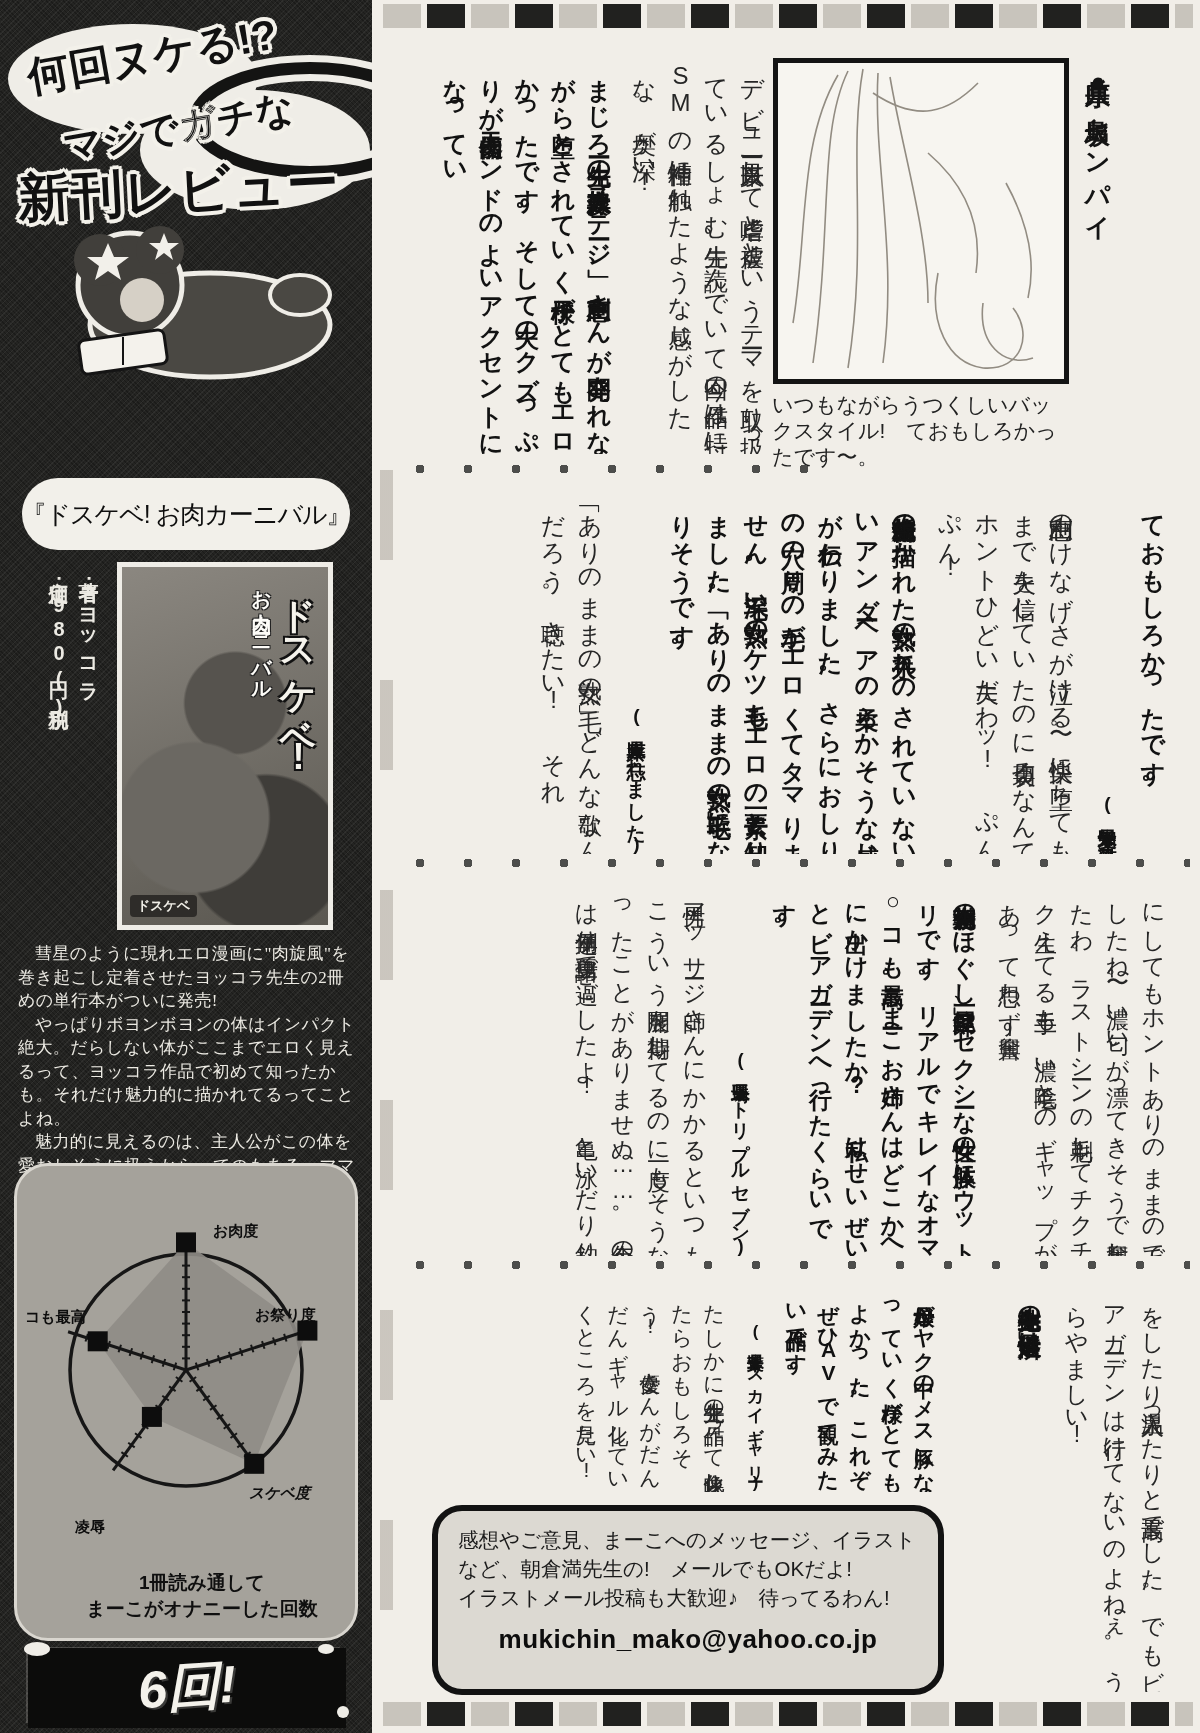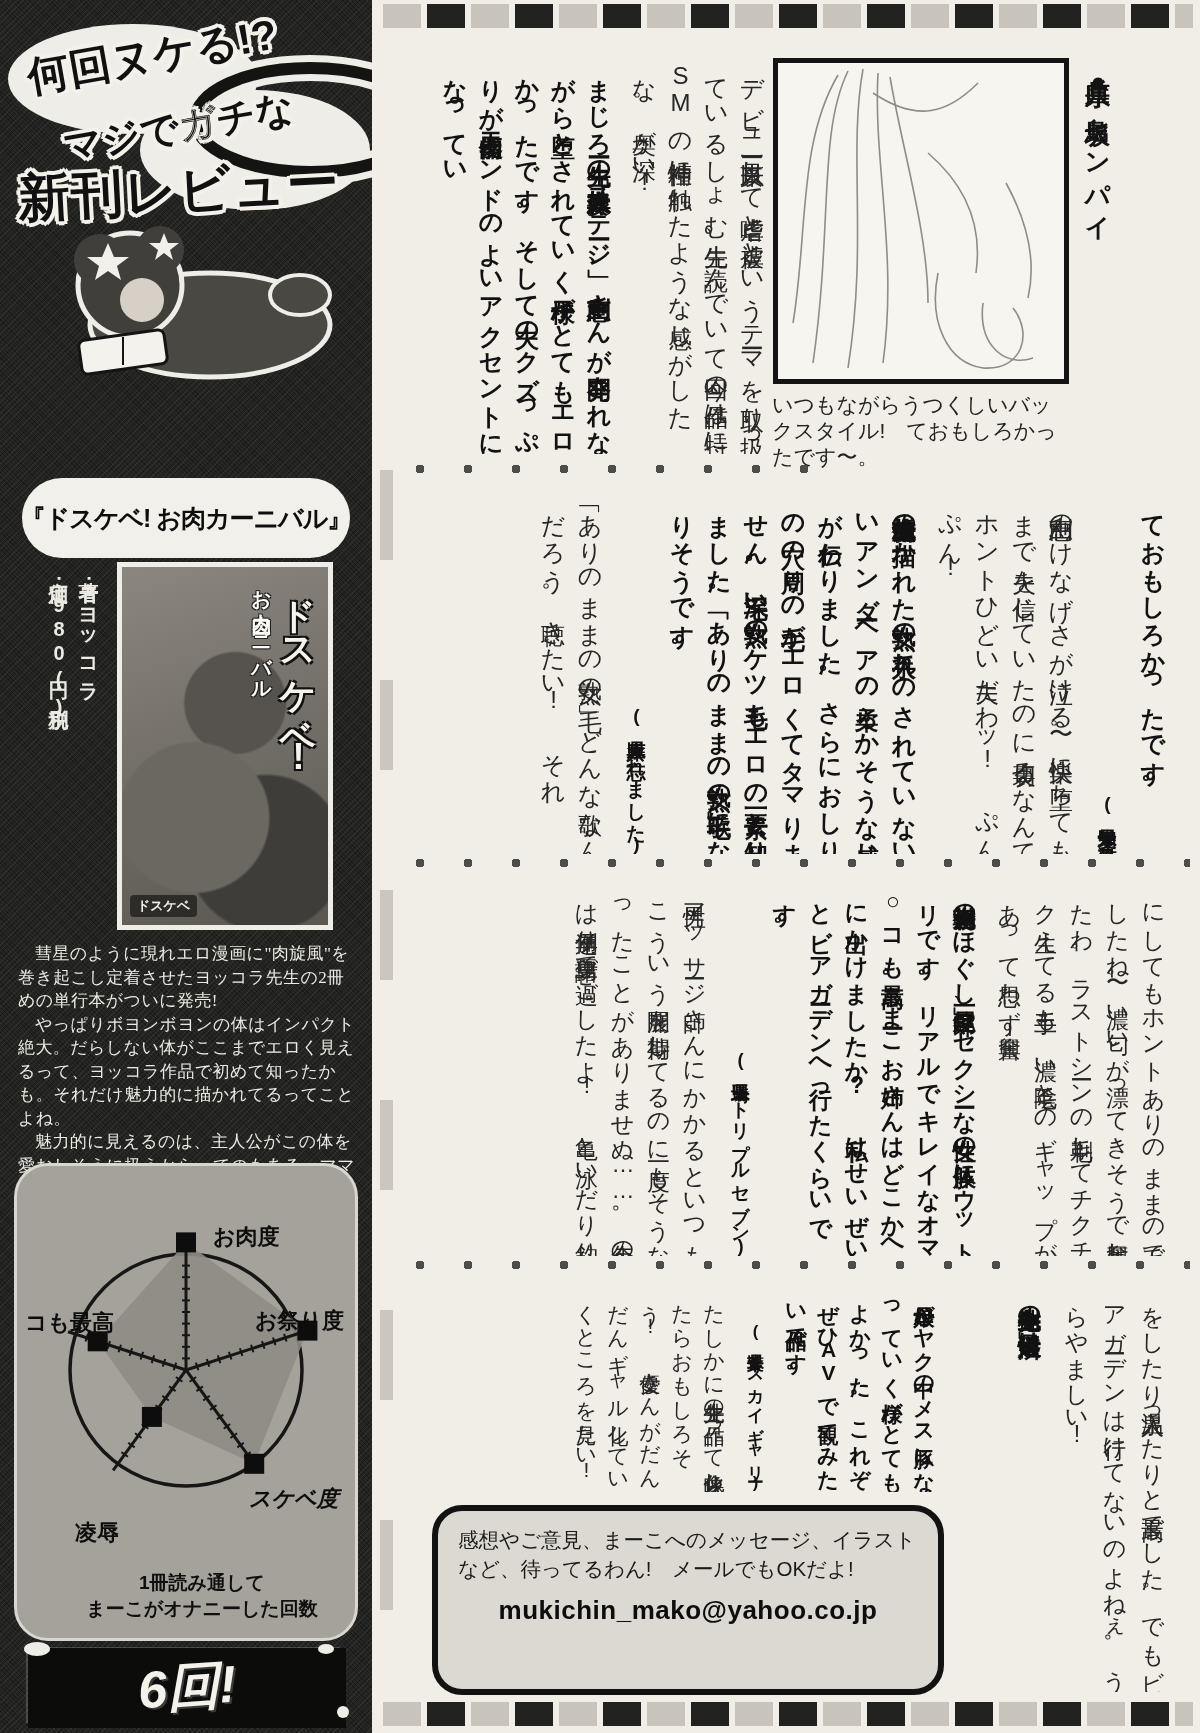--- a/index.html
+++ b/index.html
@@ -12,23 +12,23 @@
       repeating-linear-gradient(135deg, rgba(255,255,255,0.055) 0 1px, transparent 1px 4px),
       repeating-linear-gradient(45deg, rgba(0,0,0,0.25) 0 1px, transparent 1px 3px);}
   .cloud{position:absolute;background:#efede7;border-radius:50%;}
   .title-art{position:absolute;left:0;top:10px;width:372px;height:210px;}
   .title-line{position:absolute;font-weight:bold;color:#111;white-space:nowrap;
     text-shadow:-3px -3px 0 #f3f1ea,3px -3px 0 #f3f1ea,-3px 3px 0 #f3f1ea,3px 3px 0 #f3f1ea,
                 0 -4px 0 #f3f1ea,0 4px 0 #f3f1ea,-4px 0 0 #f3f1ea,4px 0 0 #f3f1ea;}
   .t1{left:26px;top:18px;font-size:42px;transform:rotate(-10deg);}
   .t2{left:62px;top:92px;font-size:38px;transform:rotate(-10deg);}
   .t3{left:18px;top:146px;font-size:52px;transform:rotate(-3deg);letter-spacing:1px;}
-  .banner{position:absolute;left:22px;top:478px;width:328px;height:80px;background:#f2f0ea;
+  .banner{position:absolute;left:22px;top:478px;width:328px;height:72px;background:#f2f0ea;
     border-radius:40px;display:flex;align-items:center;justify-content:center;
-    font-size:25px;font-weight:bold;color:#0e0e0e;letter-spacing:-1px;white-space:nowrap;}
+    font-size:25px;font-weight:normal;color:#0e0e0e;letter-spacing:-1px;white-space:nowrap;}
   .price-col{position:absolute;left:44px;top:566px;height:340px;
     writing-mode:vertical-rl;text-orientation:upright;color:#eceae3;
     font-size:20px;font-weight:bold;line-height:30px;letter-spacing:2px;}
   .price-col p{margin:0;}
   .cover{position:absolute;left:117px;top:562px;width:216px;height:368px;
     border:5px solid #efede7;box-sizing:border-box;background:
       radial-gradient(circle at 35% 70%, #6b6862 0 26%, transparent 27%),
       radial-gradient(circle at 55% 38%, #56534e 0 20%, transparent 21%),
       radial-gradient(circle at 70% 80%, #3f3d39 0 24%, transparent 25%),
       linear-gradient(160deg,#8b8780,#5a5750);}
@@ -39,21 +39,21 @@
     font-size:20px;font-weight:bold;color:#fdfcf8;
     text-shadow:-1px -1px 0 #222,1px -1px 0 #222,-1px 1px 0 #222,1px 1px 0 #222;}
   .cover-artist{position:absolute;left:8px;bottom:8px;font-size:13px;font-weight:bold;color:#f1efe8;
     background:#2e2c29;padding:2px 7px;border-radius:4px;}
   .review{position:absolute;left:18px;top:942px;width:340px;color:#eceae3;
     font-family:"Liberation Serif",serif;font-size:17px;line-height:23.5px;letter-spacing:0.4px;}
   .review p{margin:0;text-indent:1em;}
   .chart-panel{position:absolute;left:14px;top:1163px;width:344px;height:478px;
     background:#a5a29b;border:3px solid #d9d6cf;border-radius:34px;box-sizing:border-box;}
   #radar{position:absolute;left:0;top:4px;width:338px;height:396px;}
-  .axis-label{position:absolute;font-weight:bold;color:#0d0d0d;font-size:22px;white-space:nowrap;}
+  .axis-label{position:absolute;font-weight:bold;color:#0d0d0d;font-size:15px;white-space:nowrap;}
   .al0{left:196px;top:56px;}
   .al1{left:238px;top:140px;}
   .al2{left:232px;top:318px;font-style:italic;}
   .al3{left:58px;top:352px;}
   .al4{left:8px;top:142px;}
   .counter-caption{position:absolute;left:0;width:370px;text-align:center;color:#0f0f0f;font-weight:bold;}
   .cc1{top:404px;font-size:19px;}
   .cc2{top:430px;font-size:19px;}
   .count-box{position:absolute;left:30px;top:1650px;width:314px;height:76px;background:#0c0c0b;
     display:flex;align-items:center;justify-content:center;
@@ -281,17 +281,18 @@
   </div>
 
   <div class="vsec sec4b">
     <p class="letter">母娘がヤク中のメス豚になっていく様がとてもよかった。これぞぜひAVで観てみたい作品です。</p>
     <p class="attr">(千葉県★スカイギャリー)</p>
     <p class="reply">たしかに井上先生の作品って映像化したらおもしろそう!　女優さんがだんだんギャル化していくところを見たい!</p>
   </div>
 
   <div class="contact">
     <div class="c-line">感想やご意見、まーこへのメッセージ、イラスト</div>
-    <div class="c-line">など、待ってるわん!　メールでもOKだよ!</div>
+    <div class="c-line">など、朝倉満先生の!　メールでもOKだよ!</div>
+    <div class="c-line">イラストメール投稿も大歓迎♪　待ってるわん!</div>
     <div class="c-email">mukichin_mako@yahoo.co.jp</div>
   </div>
 
 </div>
 
 </body></html>

